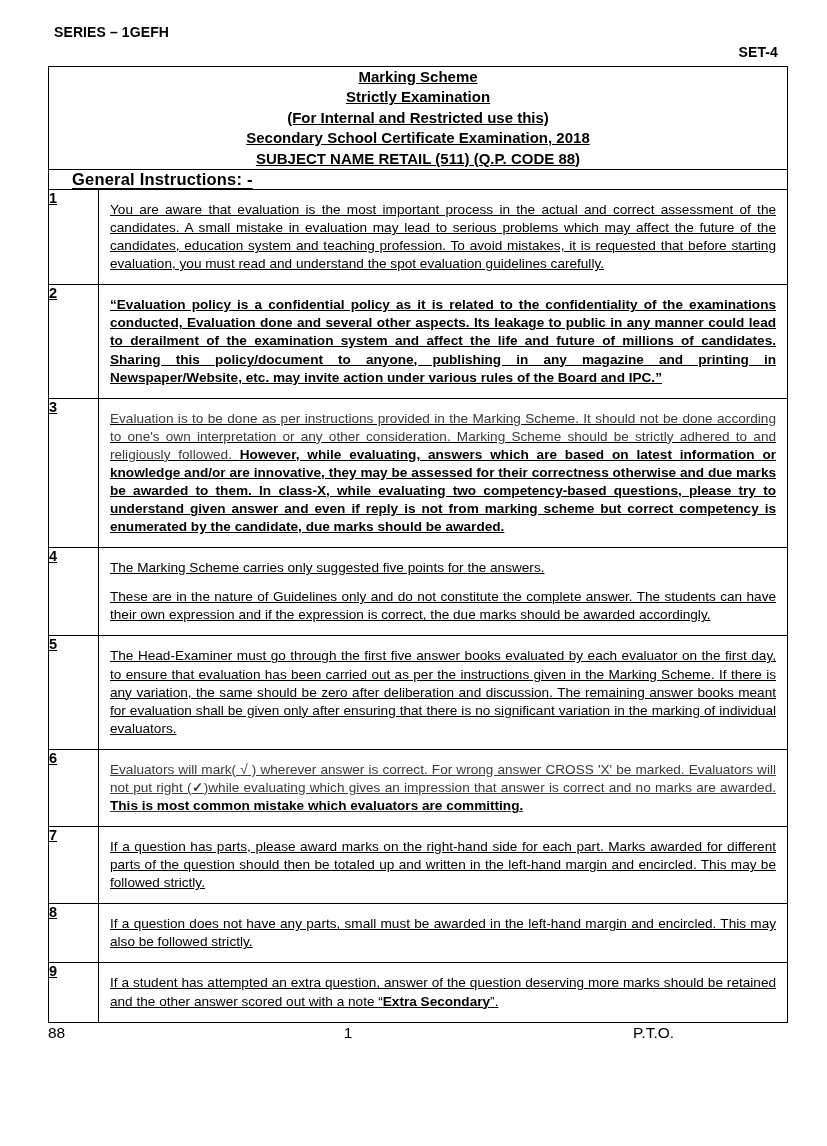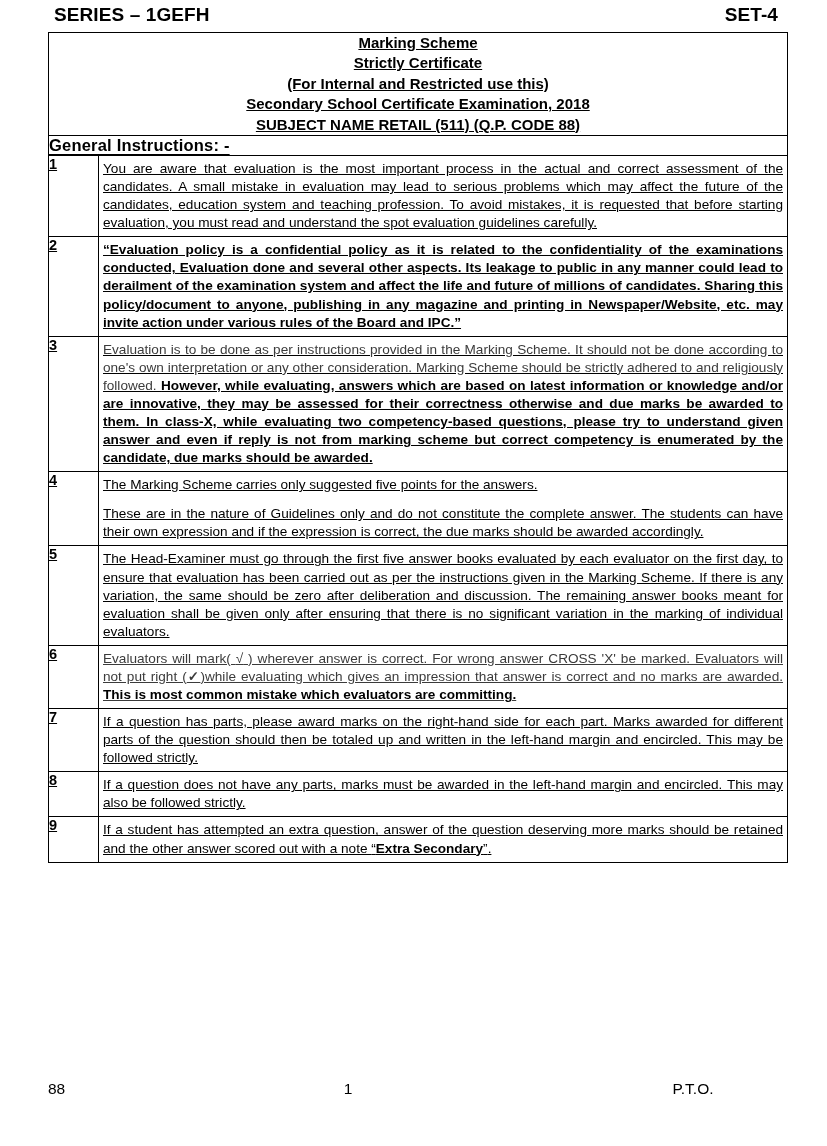--- a/index.html
+++ b/index.html
@@ -21,28 +21,28 @@
     left: 48px;
     top: 0;
     width: 740px;
     height: 1146px;
   }
   
   .series-row {
     display: flex;
     justify-content: space-between;
     align-items: center;
-    font-size: 19px;
+    font-size: 14px;
     font-weight: bold;
     letter-spacing: 0.1px;
     padding: 4px 6px 6px 6px;
     box-sizing: border-box;
   }
   .series-row .left { text-align: left; }
-  .series-row .right { text-align: right; padding-right: 4px;}
+  .series-row .right { text-align: right; padding-right: 4px; margin-top: 40px;}
 
   
   table.doc {
     width: 740px;
     border-collapse: collapse;
     table-layout: fixed;
     border: 1.6px solid #000;
   }
   table.doc td {
     border: 1.3px solid #000;
@@ -60,21 +60,21 @@
   }
   td.body {
     padding: 7px 9px 8px 9px;
     font-size: 13.6px;
     line-height: 1.33;
     text-align: justify;
     text-justify: inter-word;
     box-sizing: border-box;
   }
   td.body p {
-    margin: 4px;
+    margin: 11px;
   }
   td.body p + p {
     margin-top: 11px;
   }
 
   
   td.header-block {
     text-align: center;
     padding: 6px 4px 6px 4px;
     font-weight: bold;
@@ -87,44 +87,45 @@
   td.gi {
     padding: 5px 0 10px 8px;
   }
   .gi-title {
     display: inline-block;
     font-size: 16.5px;
     font-weight: bold;
     text-decoration: underline;
     text-underline-offset: 3px;
     letter-spacing: 0.2px;
+    margin-left: 23px;
   }
 
   .b { font-weight: bold; }
   .light { color: #3b3b3b; }
   .tick-thin { font-weight: normal; }
   .tick-bold { font-weight: bold; }
 
   
   .footer {
     position: absolute;
     left: 0;
-    top: 1080px;
+    top: 1024px;
     width: 740px;
     height: 30px;
     font-size: 15.5px;
   }
   .footer .f-left {
     position: absolute; left: 0; top: 0;
   }
   .footer .f-center {
     position: absolute; left: 0; top: 0; width: 600px; text-align: center;
   }
   .footer .f-right {
-    position: absolute; left: 585px; top: 0; width: 120px; text-align: center;
+    position: absolute; left: 585px; top: 0; width: 120px; text-align: left;
     font-size: 15.5px;
   }
 </style>
 </head>
 <body>
 
 <div class="page">
 
   <div class="series-row">
     <span class="left">SERIES – 1GEFH</span>
@@ -134,21 +135,21 @@
   <table class="doc">
     <colgroup>
       <col style="width:50px">
       <col>
     </colgroup>
 
     <tbody>
         <tr>
       <td class="header-block" colspan="2">
         <div>Marking Scheme</div>
-        <div>Strictly Certificate</div>
+        <div>Strictly Examination</div>
         <div>(For Internal and Restricted use this)</div>
         <div>Secondary School Certificate Examination, 2018</div>
         <div>SUBJECT NAME RETAIL (511) (Q.P. CODE 88)</div>
       </td>
     </tr>
 
     <tr>
       <td class="gi" colspan="2">
         <span class="gi-title">General Instructions: -</span>
       </td>
@@ -200,21 +201,21 @@
     <tr>
       <td class="num">7</td>
       <td class="body">
         <p>If a question has parts, please award marks on the right-hand side for each part. Marks awarded for different parts of the question should then be totaled up and written in the left-hand margin and encircled. This may be followed strictly.</p>
       </td>
     </tr>
 
     <tr>
       <td class="num">8</td>
       <td class="body">
-        <p>If a question does not have any parts, marks must be awarded in the left-hand margin and encircled. This may also be followed strictly.</p>
+        <p>If a question does not have any parts, small must be awarded in the left-hand margin and encircled. This may also be followed strictly.</p>
       </td>
     </tr>
 
     <tr>
       <td class="num">9</td>
       <td class="body">
         <p><span>If a student has attempted an extra question, answer of the question deserving more marks should be retained and the other answer scored out with a note </span><span>“</span><span class="b">Extra Secondary</span><span>”</span><span>.</span></p>
       </td>
     </tr>
 

